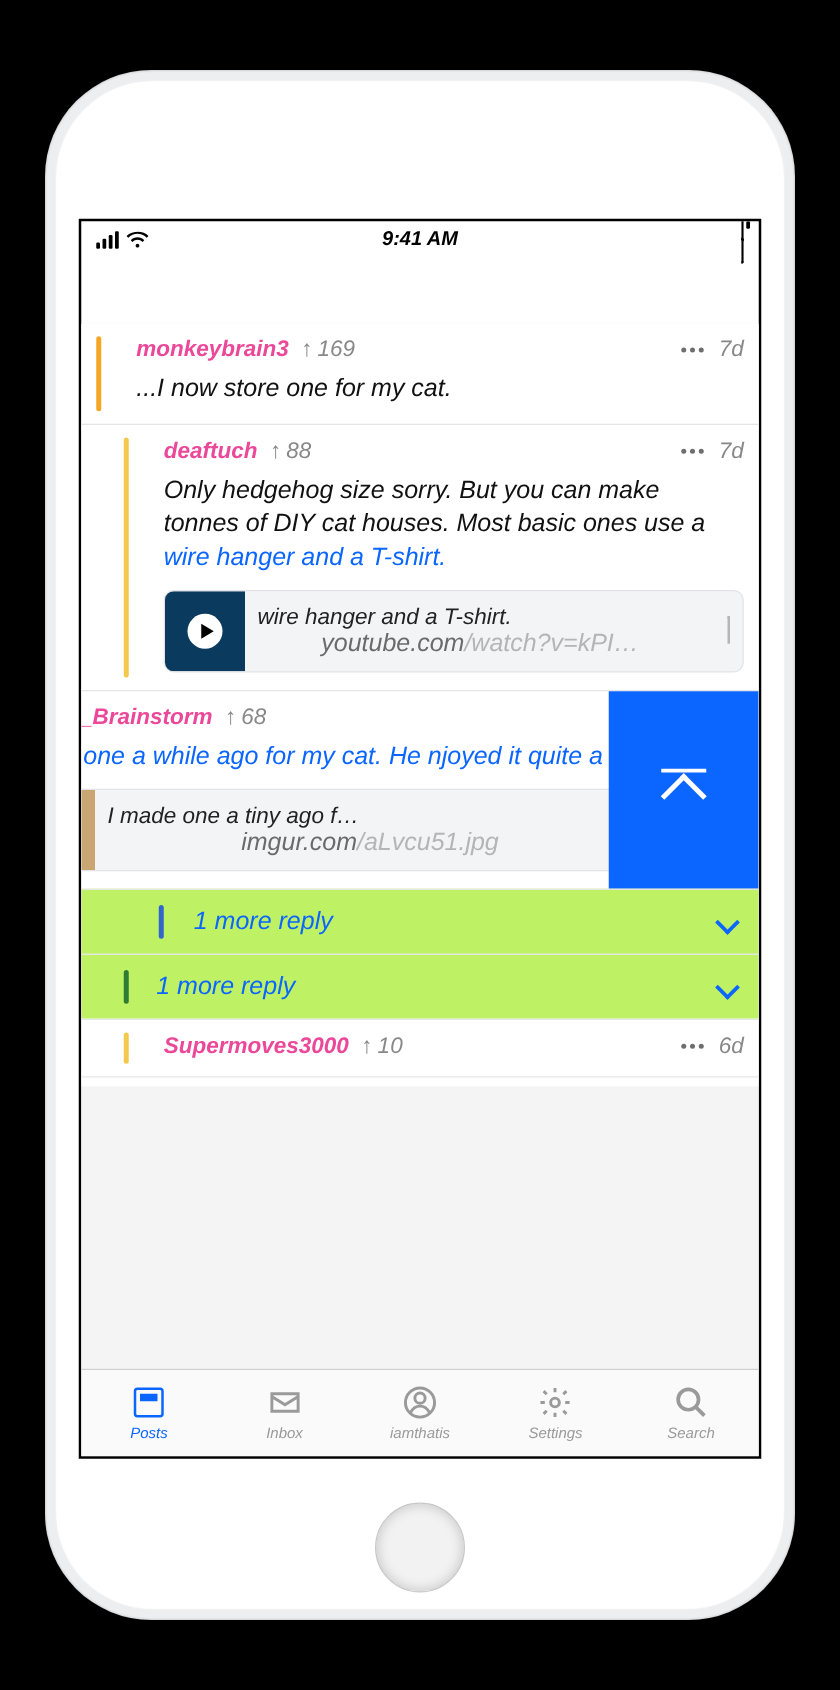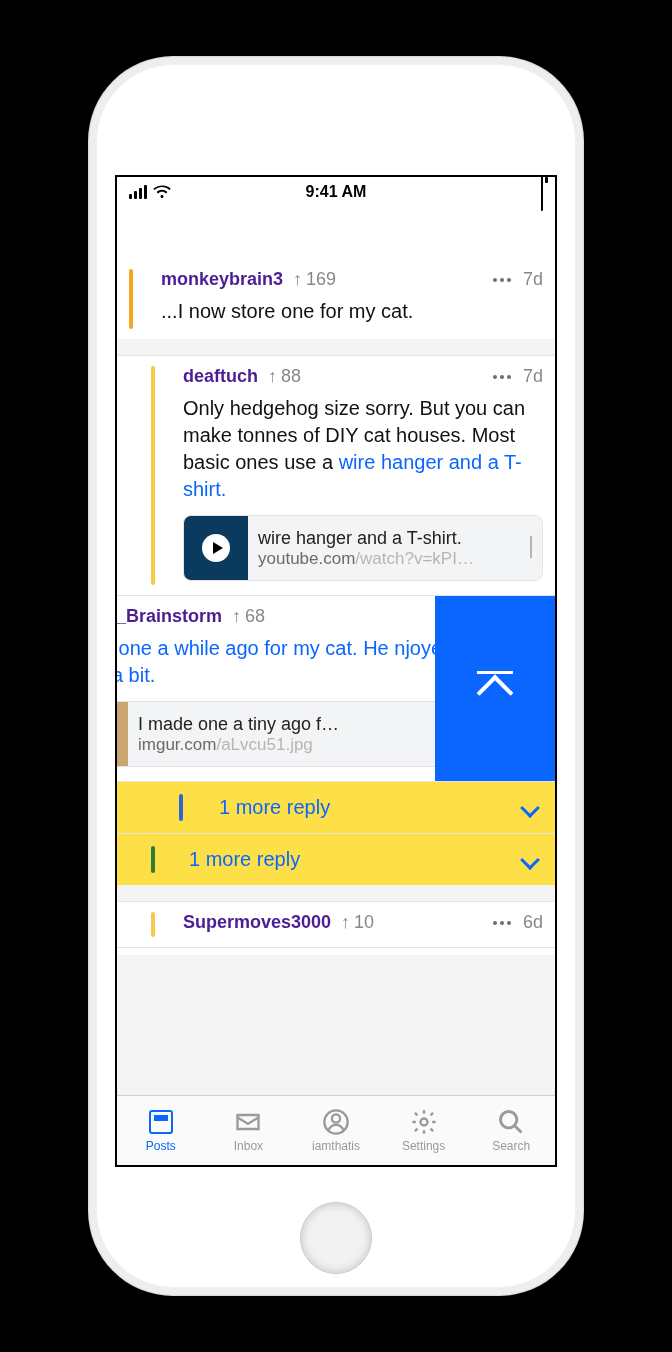--- a/index.html
+++ b/index.html
@@ -3,25 +3,26 @@
   <meta charset="utf-8">
   <style>
     * { margin: 0; padding: 0; box-sizing: border-box; font-family: -apple-system, "Helvetica Neue", Arial, sans-serif; }
     body { background: #000; width: 672px; height: 1352px; position: relative; }
 
     
     .phone {
       position: absolute;
       left: 50%; top: 50%;
       transform: translate(-50%, -50%);
-      width: 496px; height: 1240px;
+      width: 600px; height: 1240px;
       background: #eceef0;
       border-radius: 85px;
       box-shadow: inset 0 0 2px rgba(0,0,0,.3), 0 2px 18px rgba(0,0,0,.5);
       padding: 8px;
+      font-style: italic;
     }
     .phone-inner {
       width: 100%; height: 100%;
       background: #fff;
       border-radius: 78px;
       border: 1px solid rgba(0,0,0,.05);
       padding: 110px 18px 120px 18px;
       position: relative;
     }
     .speaker {
@@ -84,54 +85,54 @@
     .sort-icon .arrow:before{content:'';position:absolute;left:4px;top:2px;width:2.5px;height:15px;background:#0b66ff;}
     .sort-icon .arrow:after{content:'';position:absolute;left:0;top:0;width:0;height:0;border-left:5px solid transparent;border-right:5px solid transparent;border-bottom:7px solid #0b66ff;}
     .more-h{display:flex;gap:4px;}
     .more-h i{width:5px;height:5px;border-radius:50%;background:#0b66ff;}
 
     
     .list{position:absolute;top:82px;left:0;right:0;bottom:70px;overflow:hidden;background:#f4f4f4;}
     .comment{background:#fff;border-top:1px solid #e5e5e5;padding:10px 12px 14px 12px;position:relative;}
     .thread-bar{position:absolute;left:12px;top:10px;bottom:10px;width:4px;border-radius:2px;}
     .depth-1 .thread-bar{background:#f5a623;}
-    .depth-2 {padding-left:50px;margin-top:16px;} .depth-2 .thread-bar{left:34px;background:#f2c94c;}
+    .depth-2 {padding-left:50px;} .depth-2 .thread-bar{left:34px;background:#f2c94c;}
     .green-bar{background:#2e7d32 !important;}
     .hdr{display:flex;align-items:center;color:#5b5b5b;font-size:18px;padding-left:16px;}
-    .hdr .user{font-weight:700;color:#4c1d95;margin-right:10px;}
+    .hdr .user{font-weight:700;color:#ec4899;margin-right:10px;}
     .hdr .up{margin-right:4px;font-weight:700;color:#888;}
     .hdr .score{color:#888;}
     .hdr .spacer{flex:1;}
     .hdr .dots{display:flex;gap:3px;margin-right:12px;cursor:pointer;}
     .hdr .dots i{width:4px;height:4px;border-radius:50%;background:#6e6e6e;}
     .hdr .age{color:#888;}
     .body{padding:8px 4px 0 16px;font-size:20px;line-height:1.35;color:#111;}
     .link-txt{color:#0b66ff;}
 
     
     .card{display:flex;align-items:center;margin:12px 0 0 16px;background:#f3f4f6;border:1px solid #e2e3e6;border-radius:8px;overflow:hidden;cursor:pointer;}
     .card .thumb{width:64px;height:64px;background:#0a3a5d;display:flex;align-items:center;justify-content:center;flex-shrink:0;position:relative;}
     .play{width:28px;height:28px;border-radius:50%;background:#fff;display:flex;align-items:center;justify-content:center;}
     .play:before{content:'';width:0;height:0;border-left:10px solid #000;border-top:6px solid transparent;border-bottom:6px solid transparent;margin-left:3px;}
     .card .meta{padding:6px 10px;flex:1;min-width:0;}
     .card .t1{font-size:18px;color:#222;white-space:nowrap;overflow:hidden;text-overflow:ellipsis;}
-    .card .t2{font-size:17px;color:#6b6b6b;white-space:nowrap;overflow:hidden;text-overflow:ellipsis;}
+    .card .t2{font-size:20px;color:#6b6b6b;white-space:nowrap;overflow:hidden;text-overflow:ellipsis;text-align:center;}
     .card .t2 .dim{color:#b5b5b5;}
     .card .chev{color:#b5b5b5;padding:0 10px;font-size:18px;}
     .chev-r{width:10px;height:10px;border-right:2.5px solid #b5b5b5;border-top:2.5px solid #b5b5b5;transform:rotate(45deg);}
 
     
     .swiped{position:relative;padding-left:2px;}
     .swiped .content-wrap{transform:translateX(-56px);}
     .upvote-panel{position:absolute;right:0;top:0;bottom:0;width:120px;background:#0b66ff;display:flex;align-items:center;justify-content:center;}
     .up-arrow{width:36px;position:relative;}
     .up-arrow .bar{height:3px;background:#fff;margin-bottom:6px;}
     .up-arrow .ar{width:26px;height:26px;border-left:4px solid #fff;border-top:4px solid #fff;transform:rotate(45deg);margin:0 auto;}
 
-    .more-reply{display:flex;align-items:center;justify-content:space-between;background:#fde047;border-top:1px solid #e5e5e5;padding:14px 18px 14px 24px;position:relative;}
+    .more-reply{display:flex;align-items:center;justify-content:space-between;background:#bef264;border-top:1px solid #e5e5e5;padding:14px 18px 14px 12px;position:relative;}
     .more-reply .thread-bar{top:12px;bottom:12px;}
     .more-reply .lbl{color:#0b66ff;font-size:20px;margin-left:48px;}
     .more-reply.d3 .lbl{margin-left:78px;}
     .more-reply.d3 .thread-bar{left:62px;background:#3366cc;}
     .more-reply.d2 .thread-bar{left:34px;}
     .chev-down{width:14px;height:14px;border-right:3px solid #0b66ff;border-bottom:3px solid #0b66ff;transform:rotate(45deg);}
 
     
     .tabbar{position:absolute;bottom:0;left:0;right:0;height:70px;border-top:1px solid #cfcfcf;background:#fafafa;display:flex;}
     .tab{flex:1;display:flex;flex-direction:column;align-items:center;justify-content:center;gap:3px;color:#9a9a9a;cursor:pointer;}

